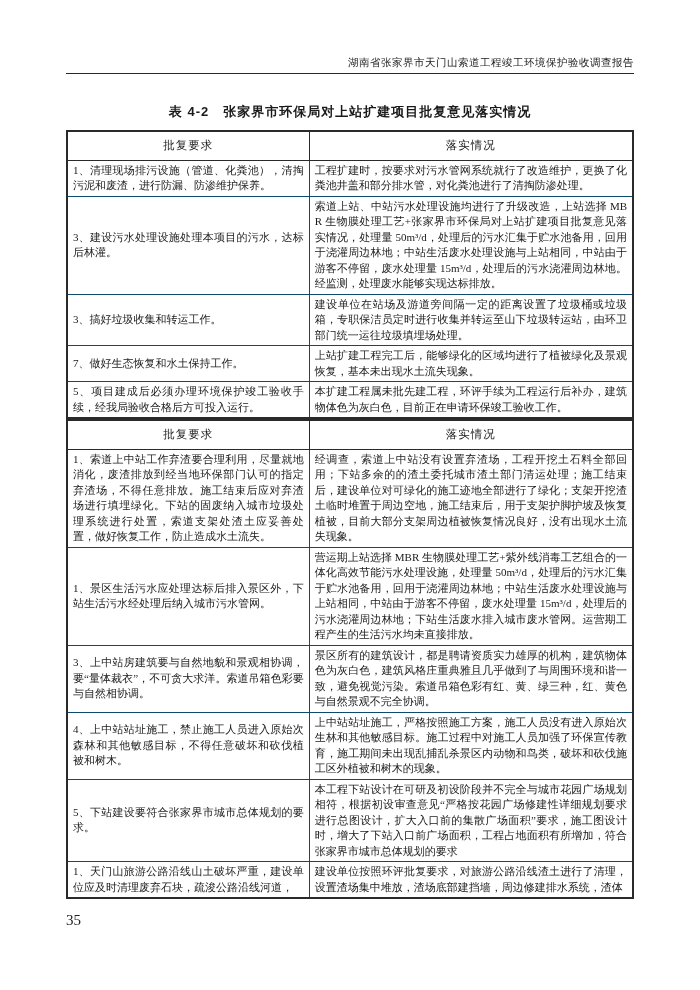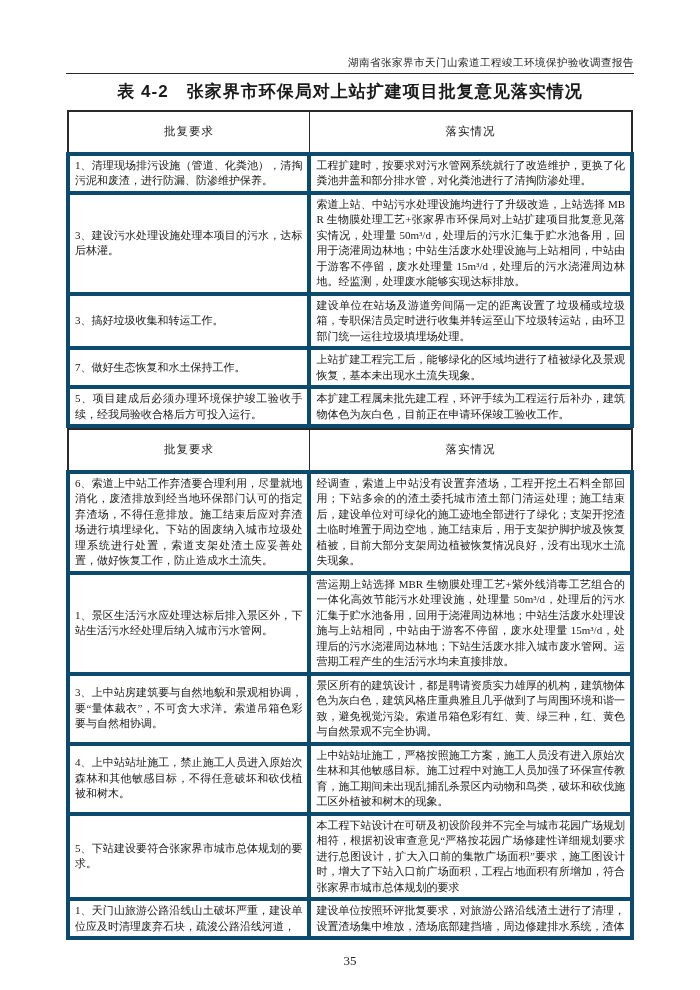--- a/index.html
+++ b/index.html
@@ -27,59 +27,59 @@
     letter-spacing: 0.5px;
     color: #222;
   }
   .header-rule {
     border-bottom: 1.5px solid #2a2a2a;
     margin-top: 4px;
   }
   .table-caption {
     font-family: "Liberation Sans", "DejaVu Sans", sans-serif;
     font-weight: bold;
-    font-size: 17px;
+    font-size: 13px;
     line-height: 18px;
     text-align: center;
-    margin: 9px 0 9px 0;
+    margin: 29px 0 9px 0;
     letter-spacing: 1px;
   }
   .table-caption.second {
     margin-top: 22px;
   }
   table.review-table {
     width: 100%;
     border-collapse: collapse;
     table-layout: fixed;
     border: 2px solid #2a2a2a;
     font-size: 11px;
     line-height: 15.5px;
   }
   col.col-req  { width: 42.8%; }
   col.col-impl { width: 57.2%; }
   .review-table th {
     border: 1px solid #2a2a2a;
     font-weight: normal;
     font-size: 11.5px;
     text-align: center;
-    padding: 12px 2px;
+    padding: 6px 2px;
     letter-spacing: 1px;
   }
   .review-table td {
-    border: 4px solid #0c4a6e;
+    border: 1px solid #0c4a6e;
     padding: 2px 5px;
     vertical-align: middle;
     text-align: justify;
     text-justify: inter-ideograph;
     word-break: break-all;
     margin-left: 12px;
   }
   .page-number {
-    text-align: center;
-    font-size: 13px;
+    text-align: left;
+    font-size: 15px;
     margin-top: 13px;
     color: #222;
   }
 </style>
 </head>
 <body>
 
 <div class="page">
 
   <div class="doc-header">湖南省张家界市天门山索道工程竣工环境保护验收调查报告</div>
@@ -129,21 +129,21 @@
         <col class="col-impl">
       </colgroup>
     <thead>
       <tr>
         <th>批复要求</th>
         <th>落实情况</th>
       </tr>
     </thead>
     <tbody>
       <tr>
-        <td>6、索道上中站工作弃渣要合理利用，尽量就地消化，废渣排放到经当地环保部门认可的指定弃渣场，不得任意排放。施工结束后应对弃渣场进行填埋绿化。下站的固废纳入城市垃圾处理系统进行处置，索道支架处渣土应妥善处置，做好恢复工作，防止造成水土流失。</td>
+        <td>1、索道上中站工作弃渣要合理利用，尽量就地消化，废渣排放到经当地环保部门认可的指定弃渣场，不得任意排放。施工结束后应对弃渣场进行填埋绿化。下站的固废纳入城市垃圾处理系统进行处置，索道支架处渣土应妥善处置，做好恢复工作，防止造成水土流失。</td>
         <td>经调查，索道上中站没有设置弃渣场，工程开挖土石料全部回用；下站多余的的渣土委托城市渣土部门清运处理；施工结束后，建设单位对可绿化的施工迹地全部进行了绿化；支架开挖渣土临时堆置于周边空地，施工结束后，用于支架护脚护坡及恢复植被，目前大部分支架周边植被恢复情况良好，没有出现水土流失现象。</td>
       </tr>
       <tr>
         <td>1、景区生活污水应处理达标后排入景区外，下站生活污水经处理后纳入城市污水管网。</td>
         <td>营运期上站选择 MBR 生物膜处理工艺+紫外线消毒工艺组合的一体化高效节能污水处理设施，处理量 50m³/d，处理后的污水汇集于贮水池备用，回用于浇灌周边林地；中站生活废水处理设施与上站相同，中站由于游客不停留，废水处理量 15m³/d，处理后的污水浇灌周边林地；下站生活废水排入城市废水管网。运营期工程产生的生活污水均未直接排放。</td>
       </tr>
       <tr>
         <td>3、上中站房建筑要与自然地貌和景观相协调，要“量体裁衣”，不可贪大求洋。索道吊箱色彩要与自然相协调。</td>
         <td>景区所有的建筑设计，都是聘请资质实力雄厚的机构，建筑物体色为灰白色，建筑风格庄重典雅且几乎做到了与周围环境和谐一致，避免视觉污染。索道吊箱色彩有红、黄、绿三种，红、黄色与自然景观不完全协调。</td>
       </tr>

